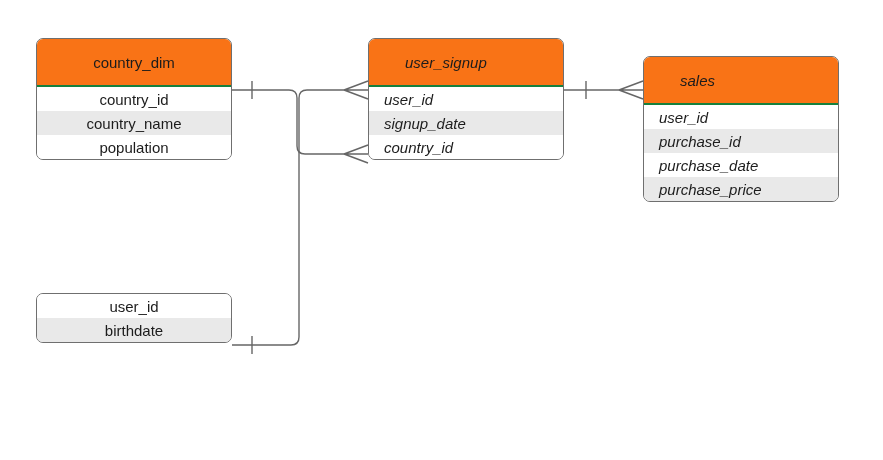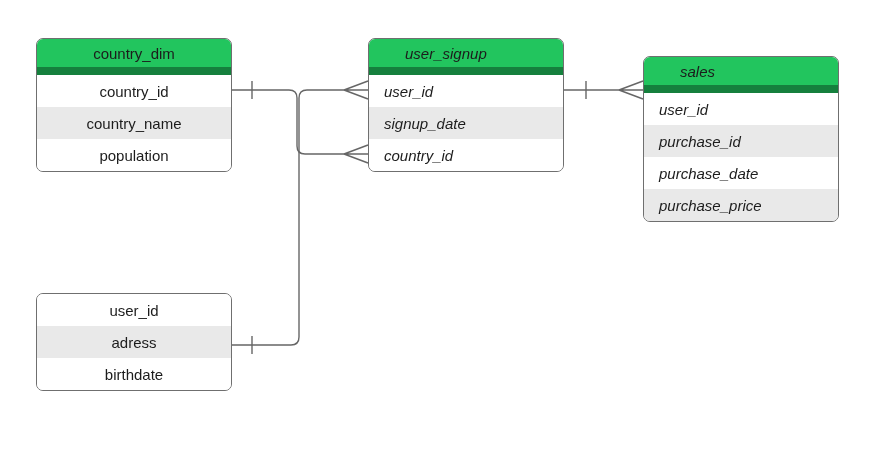--- a/index.html
+++ b/index.html
@@ -27,30 +27,30 @@
     width: 196px;
     box-sizing: border-box;
     border: 1px solid #6f6f6f;
     border-radius: 7px;
     background: #ffffff;
     overflow: hidden;
     color: #1c1c1c;
     font-size: 15px;
   }
   .erd-header {
-    height: 36px;
+    height: 48px;
     box-sizing: border-box;
-    background: #22c55e;
-    border-bottom: 8px solid #15803d;
+    background: #f97316;
+    border-bottom: 2px solid #15803d;
     display: flex;
     align-items: center;
     justify-content: center;
   }
   .erd-row {
-    height: 32px;
+    height: 24px;
     display: flex;
     align-items: center;
     justify-content: center;
     background: #ffffff;
     white-space: nowrap;
   }
   .erd-rows .erd-row:nth-child(even) {
     background: #e9e9e9;
   }
   
@@ -125,18 +125,17 @@
       <div class="erd-row">user_id</div>
       <div class="erd-row">purchase_id</div>
       <div class="erd-row">purchase_date</div>
       <div class="erd-row">purchase_price</div>
     </div>
   </div>
 
   <div class="erd-table dim" id="t-user-dim">
     <div class="erd-rows">
       <div class="erd-row">user_id</div>
-      <div class="erd-row">adress</div>
       <div class="erd-row">birthdate</div>
     </div>
   </div>
 
 </div>
 
 </body></html>

